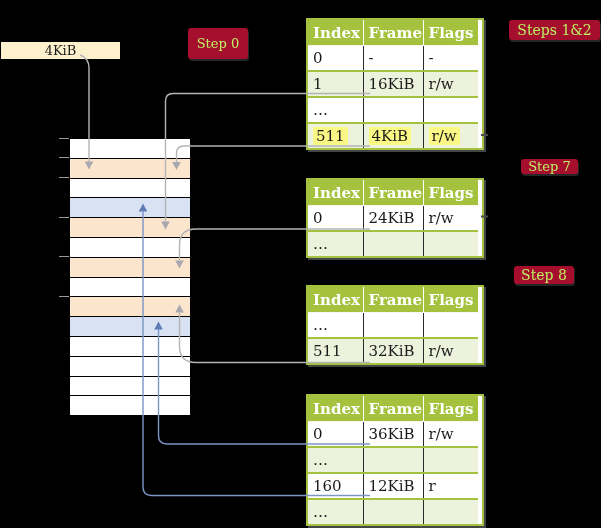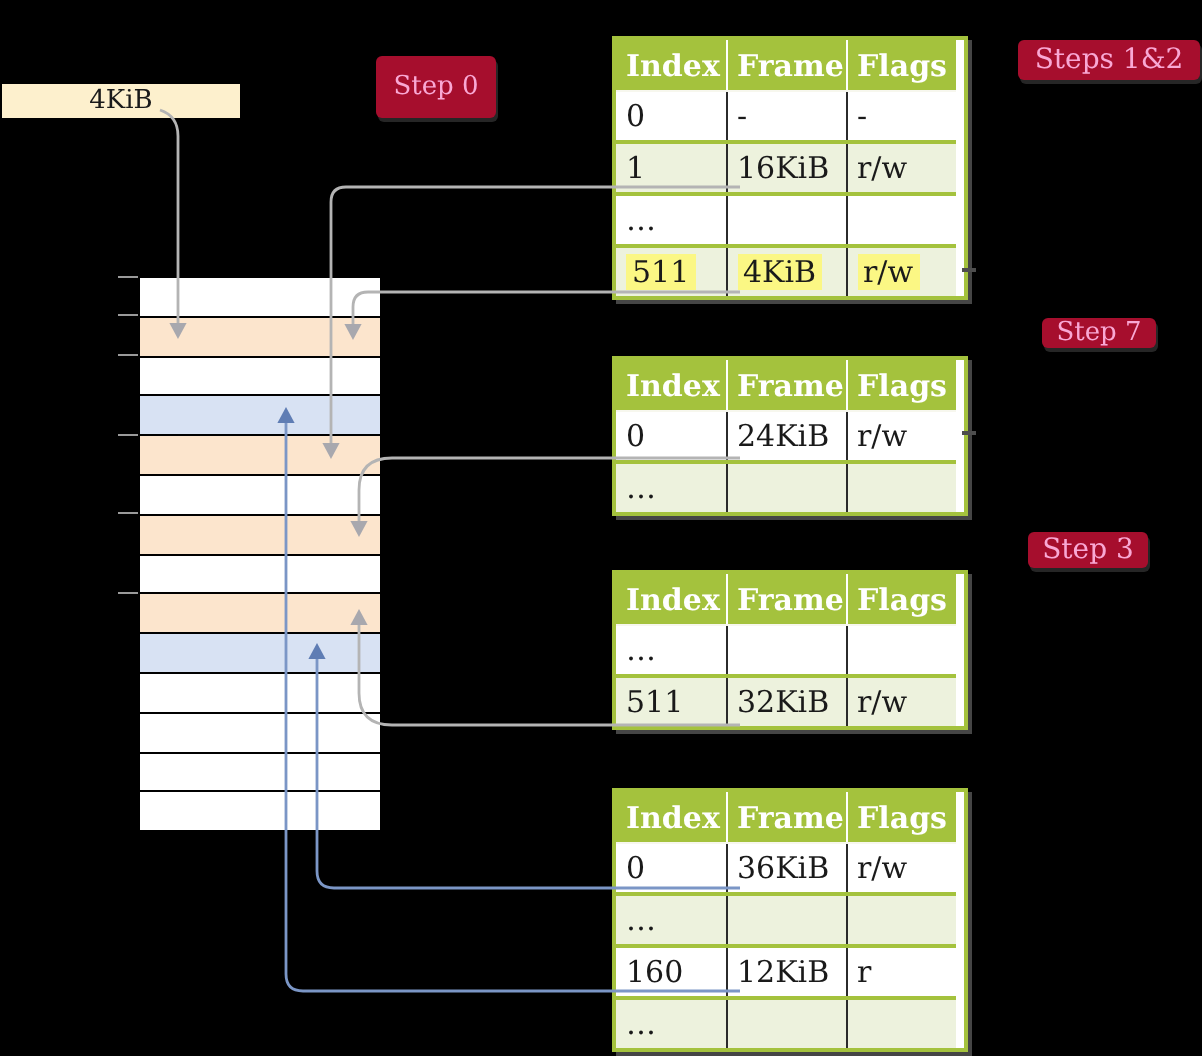--- a/index.html
+++ b/index.html
@@ -4,21 +4,21 @@
 <style>
   html,body{margin:0;padding:0;background:#000;}
   .canvas{position:relative;width:601px;height:528px;background:#000;overflow:hidden;
           font-family:"DejaVu Serif","Liberation Serif",serif;}
 
   
   .size-label{position:absolute;left:1px;top:42px;width:119px;height:17px;background:#fdf0cd;
               color:#1a1a1a;font-size:13px;display:flex;align-items:center;justify-content:center;}
 
   
-  .badge{position:absolute;background:#a60e2d;color:#f9a8d4;border-radius:3px;
+  .badge{position:absolute;background:#a60e2d;color:#bef264;border-radius:3px;
          display:flex;align-items:center;justify-content:center;
          box-shadow:1px 2px 0 rgba(110,110,110,.35);font-size:13px;}
   #badge-step0 {left:188px;top:28px;width:60px;height:31px;}
   #badge-steps12{left:509px;top:20px;width:91px;height:20px;font-size:14px;}
   #badge-step3 {left:521px;top:159px;width:57px;height:15px;}
   #badge-step4 {left:514px;top:266px;width:60px;height:18px;font-size:14px;}
 
   
   .memory{position:absolute;left:69px;top:138px;width:120px;border:1px solid #000;background:#fff;}
   .mem-row{height:18.8px;border-bottom:1px solid #000;}
@@ -53,21 +53,21 @@
 </head>
 <body>
 
 <div class="canvas">
 
   <div class="size-label">4KiB</div>
 
   <div class="badge" id="badge-step0">Step 0</div>
   <div class="badge" id="badge-steps12">Steps 1&amp;2</div>
   <div class="badge" id="badge-step3">Step 7</div>
-  <div class="badge" id="badge-step4">Step 3</div>
+  <div class="badge" id="badge-step4">Step 8</div>
 
   <div class="memory" id="memory">
       <div class="mem-row white"></div>
       <div class="mem-row peach"></div>
       <div class="mem-row white"></div>
       <div class="mem-row blue"></div>
       <div class="mem-row peach"></div>
       <div class="mem-row white"></div>
       <div class="mem-row peach"></div>
       <div class="mem-row white"></div>

